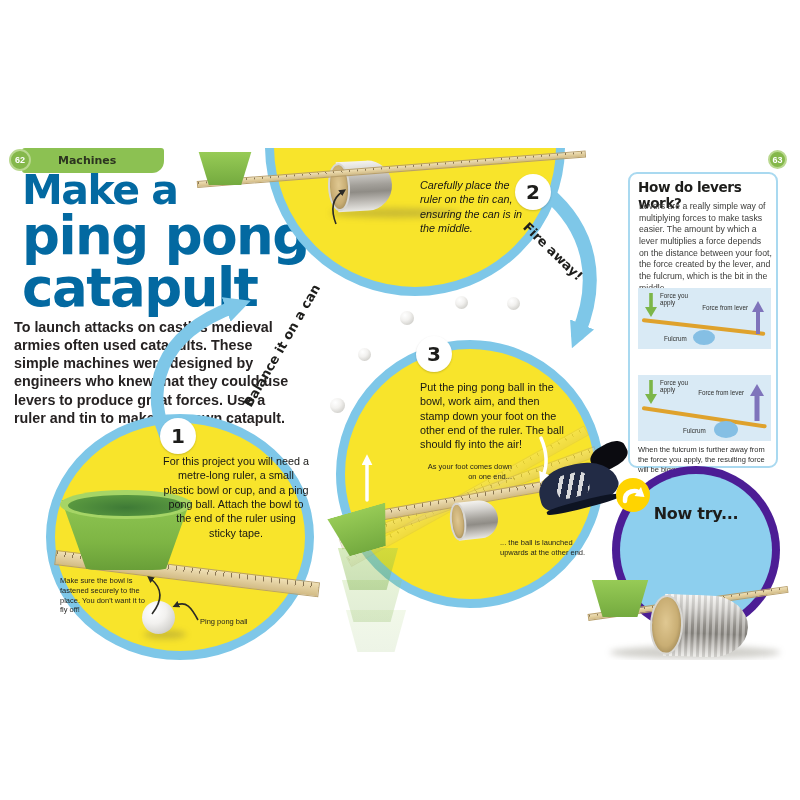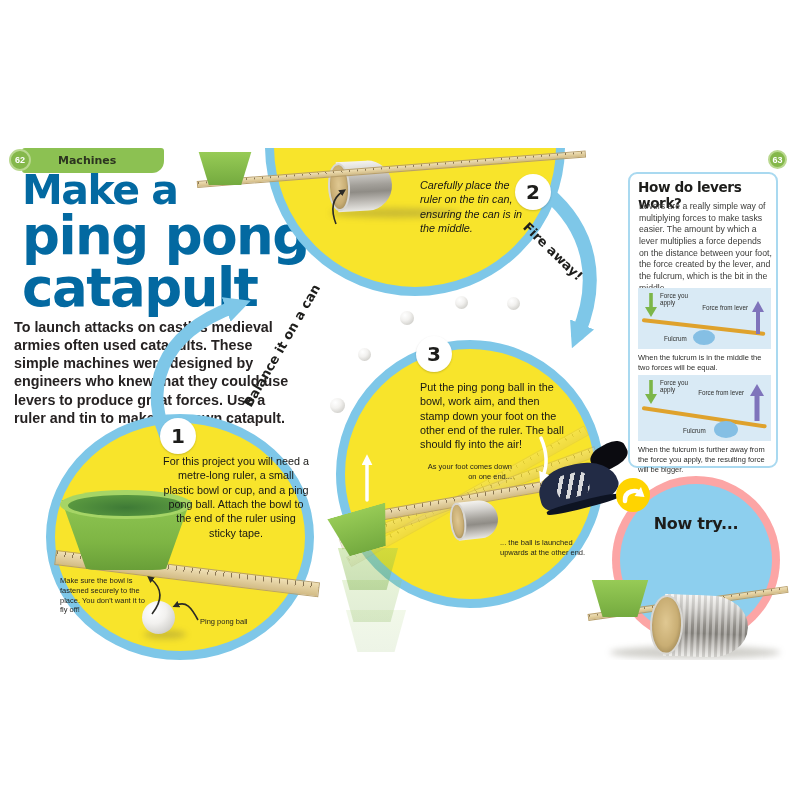--- a/index.html
+++ b/index.html
@@ -69,21 +69,21 @@
   .sidebar h2{position:absolute;left:8px;top:5px;margin:0;font-family:"DejaVu Sans",sans-serif;
         font-size:13.6px;letter-spacing:-.4px;color:#1d1d1b;}
   .sidebar .sb-body{position:absolute;left:9px;top:27px;width:134px;font-size:8.7px;line-height:1.34;color:#3b3b39;}
   .diagram{position:absolute;left:8px;width:133px;background:#D9EAF5;}
   .dg-lbl{position:absolute;font-size:6.3px;line-height:1.15;color:#2e2e2c;}
   .lever{position:absolute;height:4px;background:#DFA22C;border-radius:2px;transform-origin:left center;}
   .fulcrum{position:absolute;border-radius:50%;background:#85BFE4;}
   .caption{position:absolute;left:8px;width:137px;font-size:7.5px;line-height:1.3;color:#2e2e2c;}
 
   
-  .nowtry{left:612px;top:328px;width:168px;height:168px;border-radius:50%;background:#fca5a5;z-index:2;}
+  .nowtry{left:612px;top:318px;width:168px;height:168px;border-radius:50%;background:#4c1d95;z-index:2;}
   .nowtry .inner{position:absolute;inset:8px;border-radius:50%;background:#8DCFEE;text-align:center;}
   .nowtry h3{margin:30px 0 4px 0;font-family:"DejaVu Sans",sans-serif;font-size:16px;color:#1d1d1b;letter-spacing:-.3px;}
   .nowtry .nt-body{margin:0 auto;width:128px;font-size:9.2px;line-height:1.32;color:#14314a;}
   .ghost{opacity:.38;}
   .ghost2{opacity:.22;}
   .ghost3{opacity:.13;}
   svg.overlay{position:absolute;left:0;top:0;z-index:3;pointer-events:none;}
 </style>
 </head>
 <body>
@@ -182,21 +182,20 @@
       <div class="dg-lbl" style="left:22px;top:4px;width:34px;">Force you apply</div>
       <div class="lever" style="left:4px;top:30px;width:124px;transform:rotate(6.5deg);"></div>
       <div class="fulcrum" style="left:55px;top:42px;width:22px;height:15px;"></div>
       <div class="dg-lbl" style="left:26px;top:47px;">Fulcrum</div>
       <svg width="16" height="38" style="position:absolute;left:112px;top:10px;">
         <line x1="8" y1="36" x2="8" y2="12" stroke="#7F74BB" stroke-width="4"></line>
         <path d="M2 14 L8 3 L14 14 z" fill="#7F74BB"></path>
       </svg>
       <div class="dg-lbl" style="left:60px;top:16px;width:50px;text-align:right;">Force from lever</div>
     </div>
-    <div class="caption" style="top:179px;">When the fulcrum is in the middle the two forces will be equal.</div>
 
     <div class="diagram" style="top:201px;height:66px;">
       <svg width="16" height="28" style="position:absolute;left:5px;top:3px;">
         <line x1="8" y1="2" x2="8" y2="18" stroke="#7CB649" stroke-width="3.6"></line>
         <path d="M2 16 L8 26 L14 16 z" fill="#7CB649"></path>
       </svg>
       <div class="dg-lbl" style="left:22px;top:4px;width:34px;">Force you apply</div>
       <div class="lever" style="left:4px;top:31px;width:126px;transform:rotate(8.5deg);"></div>
       <div class="fulcrum" style="left:76px;top:46px;width:24px;height:17px;"></div>
       <div class="dg-lbl" style="left:45px;top:52px;">Fulcrum</div>

